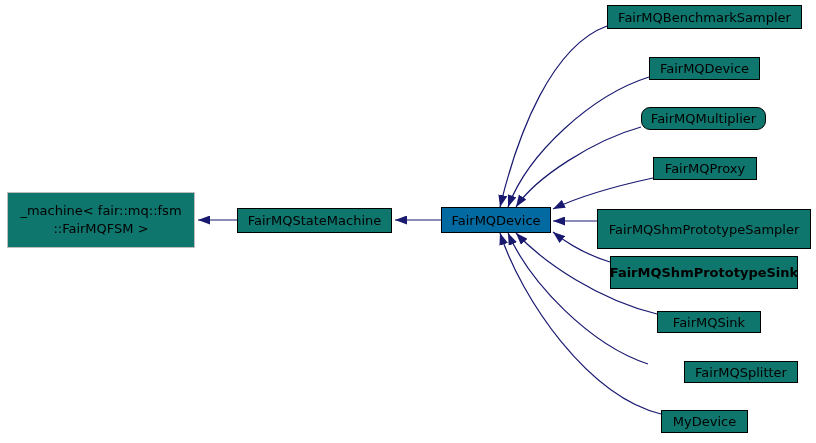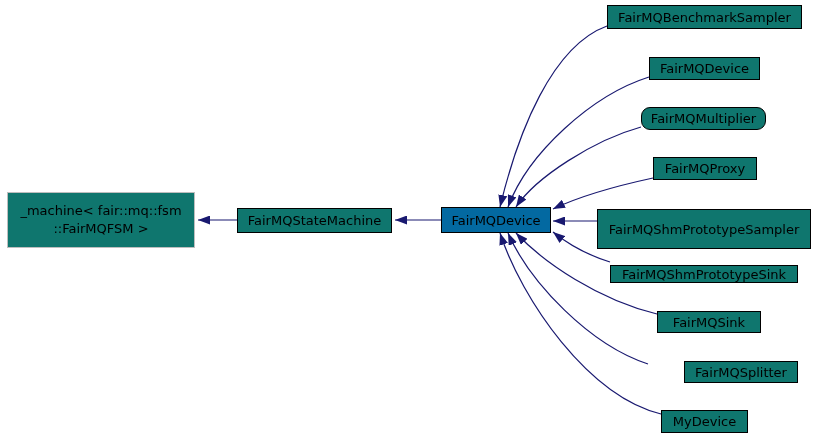--- a/index.html
+++ b/index.html
@@ -80,21 +80,21 @@
   <div class="node" style="left:607px; top:5px; width:195px; height:24px;">FairMQBenchmarkSampler</div>
 
   <div class="node" style="left:649px; top:57px; width:111px; height:23px;">FairMQDevice</div>
 
   <div class="node" style="left:641px; top:107px; width:125px; height:23px;border-radius:9px;">FairMQMultiplier</div>
 
   <div class="node" style="left:653px; top:157px; width:104px; height:23px;">FairMQProxy</div>
 
   <div class="node" style="left:597px; top:209px; width:214px; height:40px;">FairMQShmPrototypeSampler</div>
 
-  <div class="node" style="left:610px; top:265px; width:188px; height:18px;">FairMQShmPrototypeSink</div>
+  <div class="node" style="left:610px; top:256px; width:188px; height:33px;font-weight:bold;">FairMQShmPrototypeSink</div>
 
   <div class="node" style="left:657px; top:311px; width:104px; height:22px;">FairMQSink</div>
 
   <div class="node" style="left:648px; top:361px; width:114px; height:22px;margin-left:36px;">FairMQSplitter</div>
 
   <div class="node" style="left:661px; top:410px; width:87px; height:23px;">MyDevice</div>
 
 </div>
 
 </body></html>

